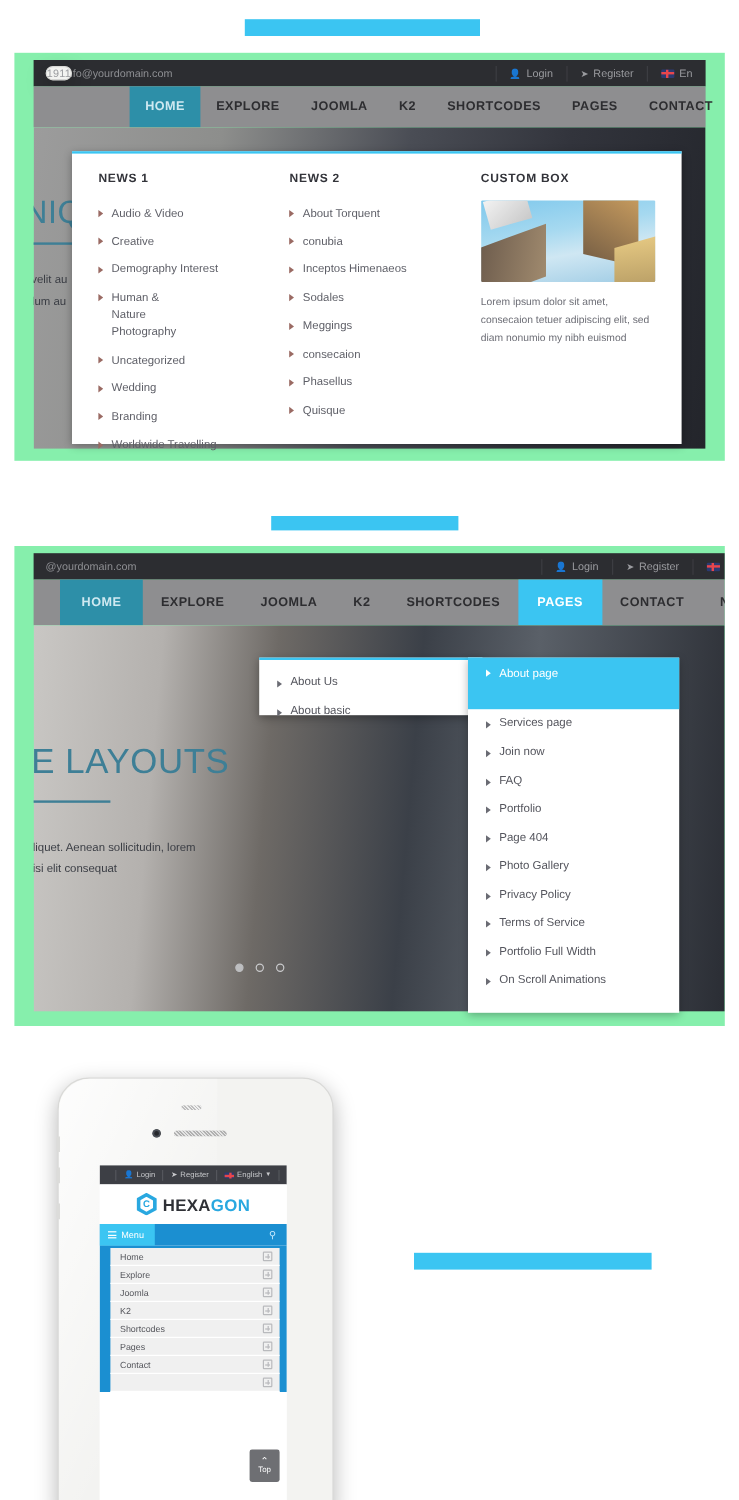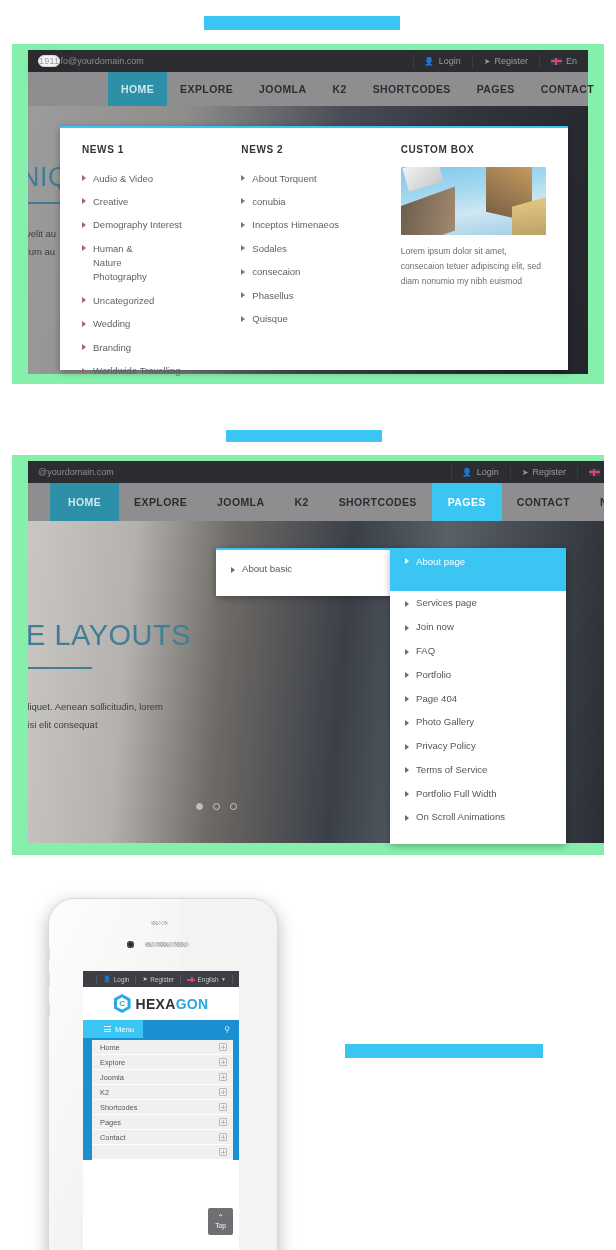--- a/index.html
+++ b/index.html
@@ -165,21 +165,21 @@
     clip-path: polygon(50% 0%, 100% 25%, 100% 75%, 50% 100%, 0% 75%, 0% 25%);
     display:flex; align-items:center; justify-content:center;
     font-size:8px; color:#29a8e0; font-weight:700; line-height:1;
   }
   .m-logo-text { font-size:14px; font-weight:700; letter-spacing:.3px; }
   .m-logo-text .a { color:#2f3136; }
   .m-logo-text .b { color:#29a8e0; }
   .m-menubar { height:18px; background:#1b8fd1; display:flex; align-items:center; position:relative; }
   .m-menubtn {
     background:#3bc5f2; color:#ffffff; font-size:7.6px;
-    height:100%; display:flex; align-items:center; gap:4px; padding:0 9px 0 21px;
+    height:100%; display:flex; align-items:center; gap:4px; padding:0 9px 0 7px;
   }
   .m-burger { display:inline-block; width:7px; height:6px; position:relative; }
   .m-burger i{position:absolute;left:0;width:7px;height:1px;background:#fff;}
   .m-burger i:nth-child(1){top:0}.m-burger i:nth-child(2){top:2.5px}.m-burger i:nth-child(3){top:5px}
   .m-search { margin-left:auto; margin-right:9px; color:#cfeeff; font-size:8px; }
   .m-body { background:#1b8fd1; padding:2px 6px 0 9px; }
   .m-item {
     background:#f0f0f0; border-bottom:1px solid #ffffff;
     height:15px; display:flex; align-items:center;
     padding:0 6px 0 8px; font-size:7.4px; color:#55565c;
@@ -266,20 +266,21 @@
           <li>Worldwide Travelling</li>
         </ul>
       </div>
       <div class="mega-col">
         <div class="mega-title">NEWS 2</div>
         <ul class="mega-list">
           <li>About Torquent</li>
           <li>conubia</li>
           <li>Inceptos Himenaeos</li>
           <li>Sodales</li>
+          <li>Meggings</li>
           <li>consecaion</li>
           <li>Phasellus</li>
           <li>Quisque</li>
         </ul>
       </div>
       <div class="mega-col" style="padding-right:0;">
         <div class="mega-title">CUSTOM BOX</div>
         <div class="cbox-img">
           <div class="b1"></div>
             <div class="b2"></div>
@@ -335,20 +336,21 @@
       <div class="hero-sub" style="left:-6px; top:196px;">nisi elit consequat</div>
       <div class="dots" style="left:168px; top:282px;">
         <div class="dot on"></div>
         <div class="dot"></div>
         <div class="dot"></div>
       </div>
     </div>
 
     <div class="dd" style="left:204px; top:93px; width:186px; height:48px;">
       <ul>
+        <li>About Us</li>
         <li>About basic</li>
       </ul>
     </div>
 
     <div class="dd" style="left:378px; top:93px; width:176px; height:296px; padding:0 0 6px 0; border-top:none;">
       <ul>
         <li class="sel" style="padding-top:8px;padding-bottom:24px;">About page</li>
         <li>Services page</li>
         <li>Join now</li>
         <li>FAQ</li>

